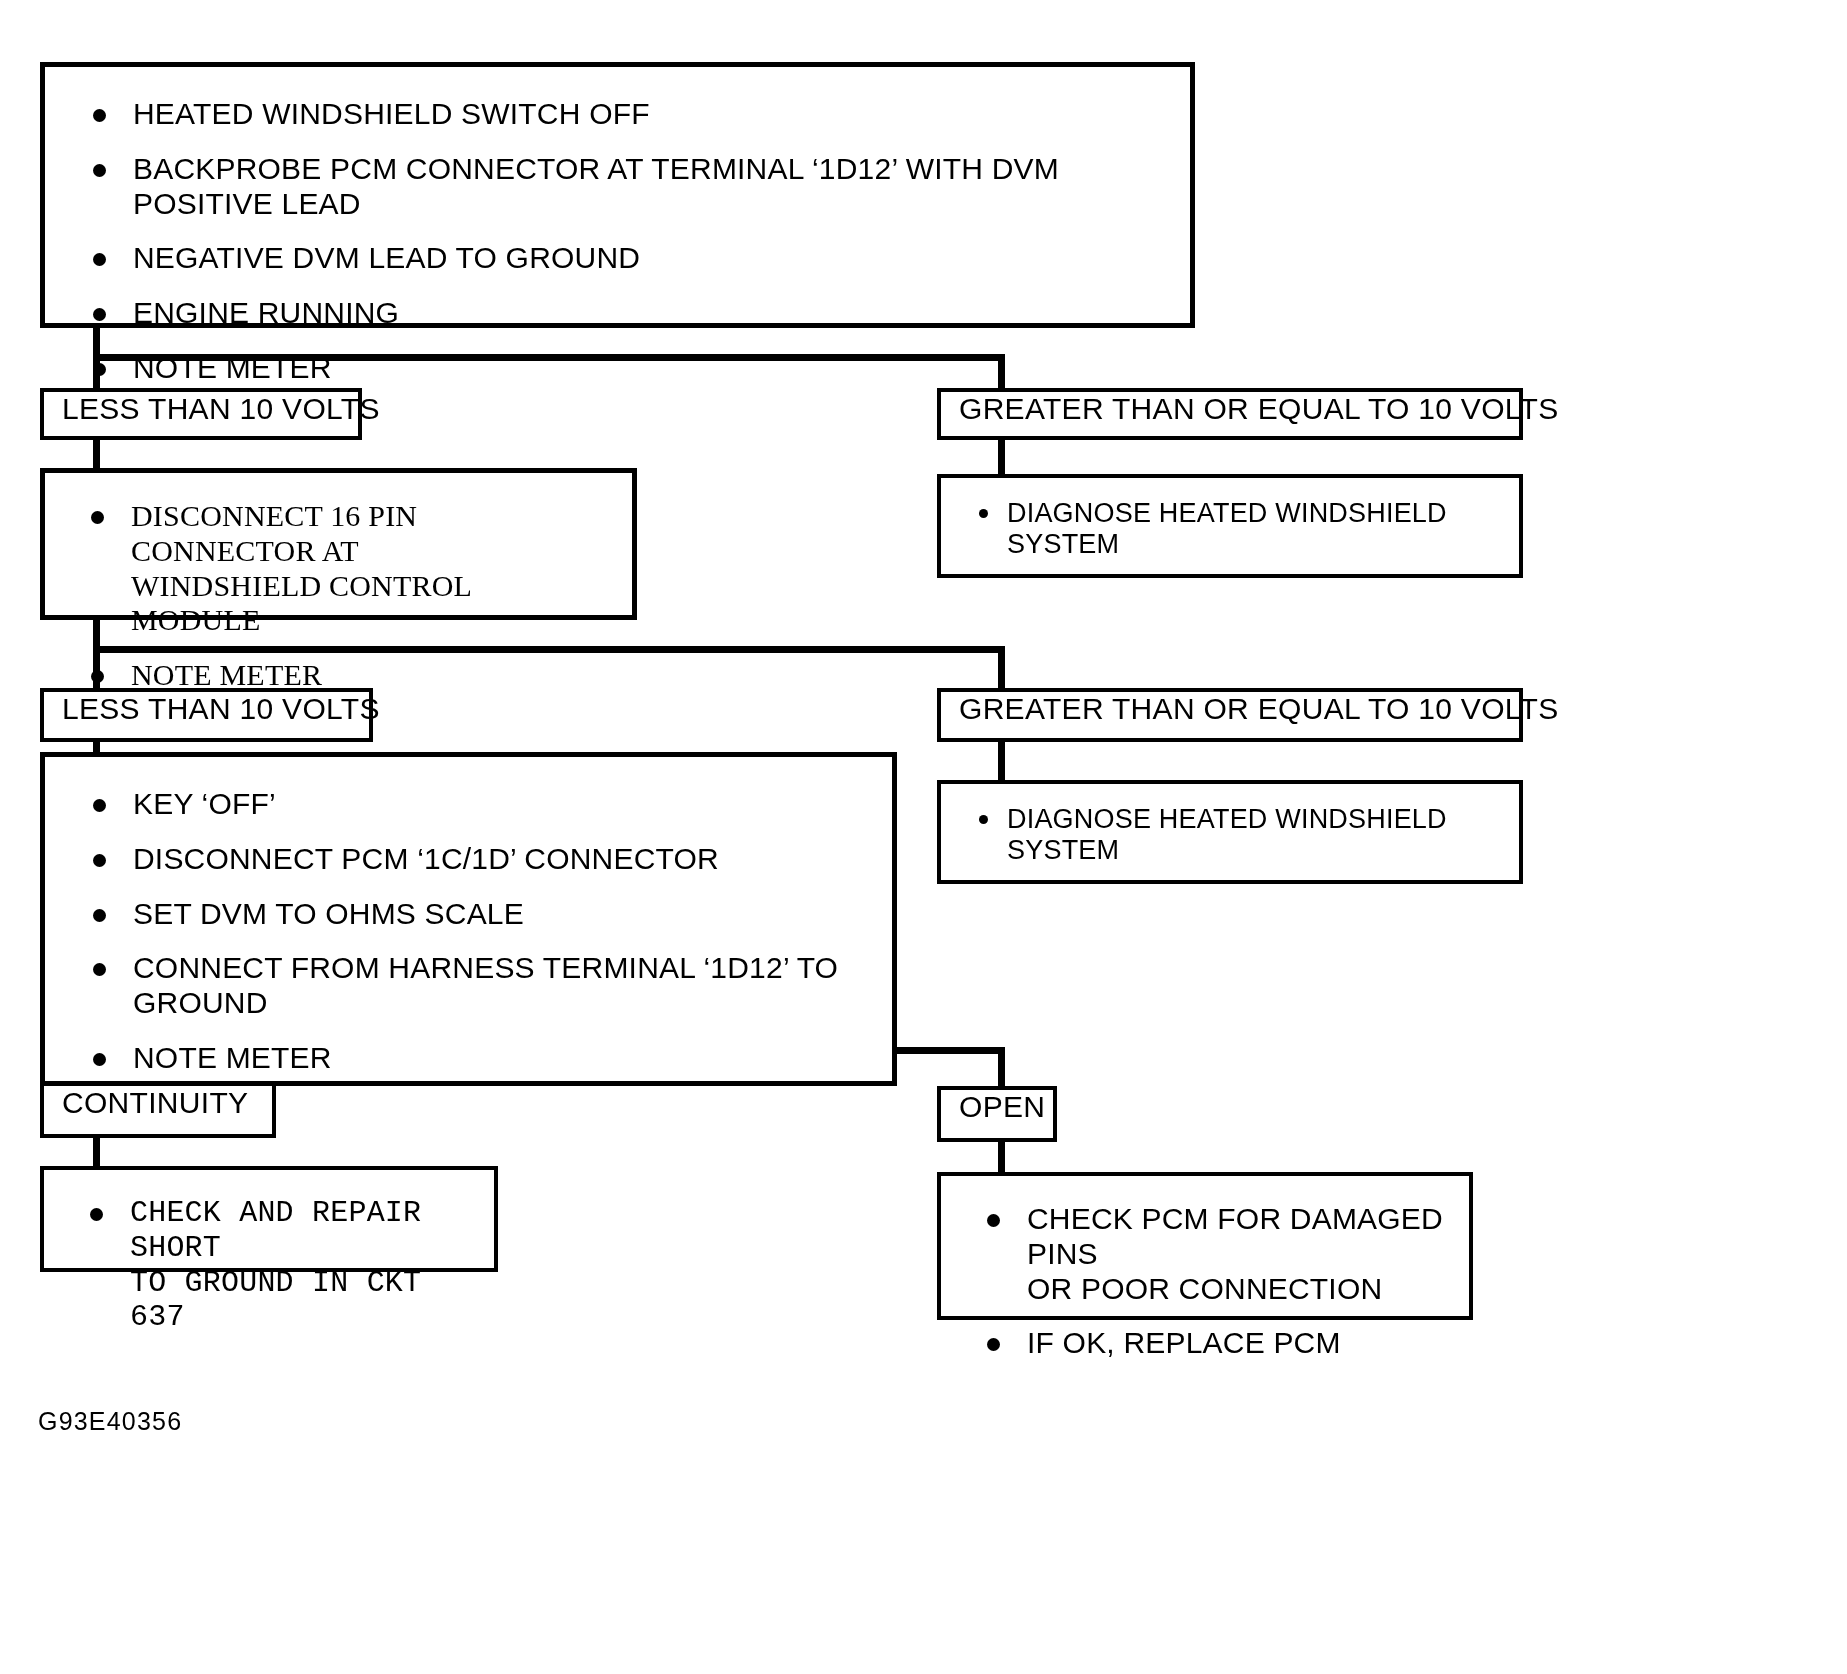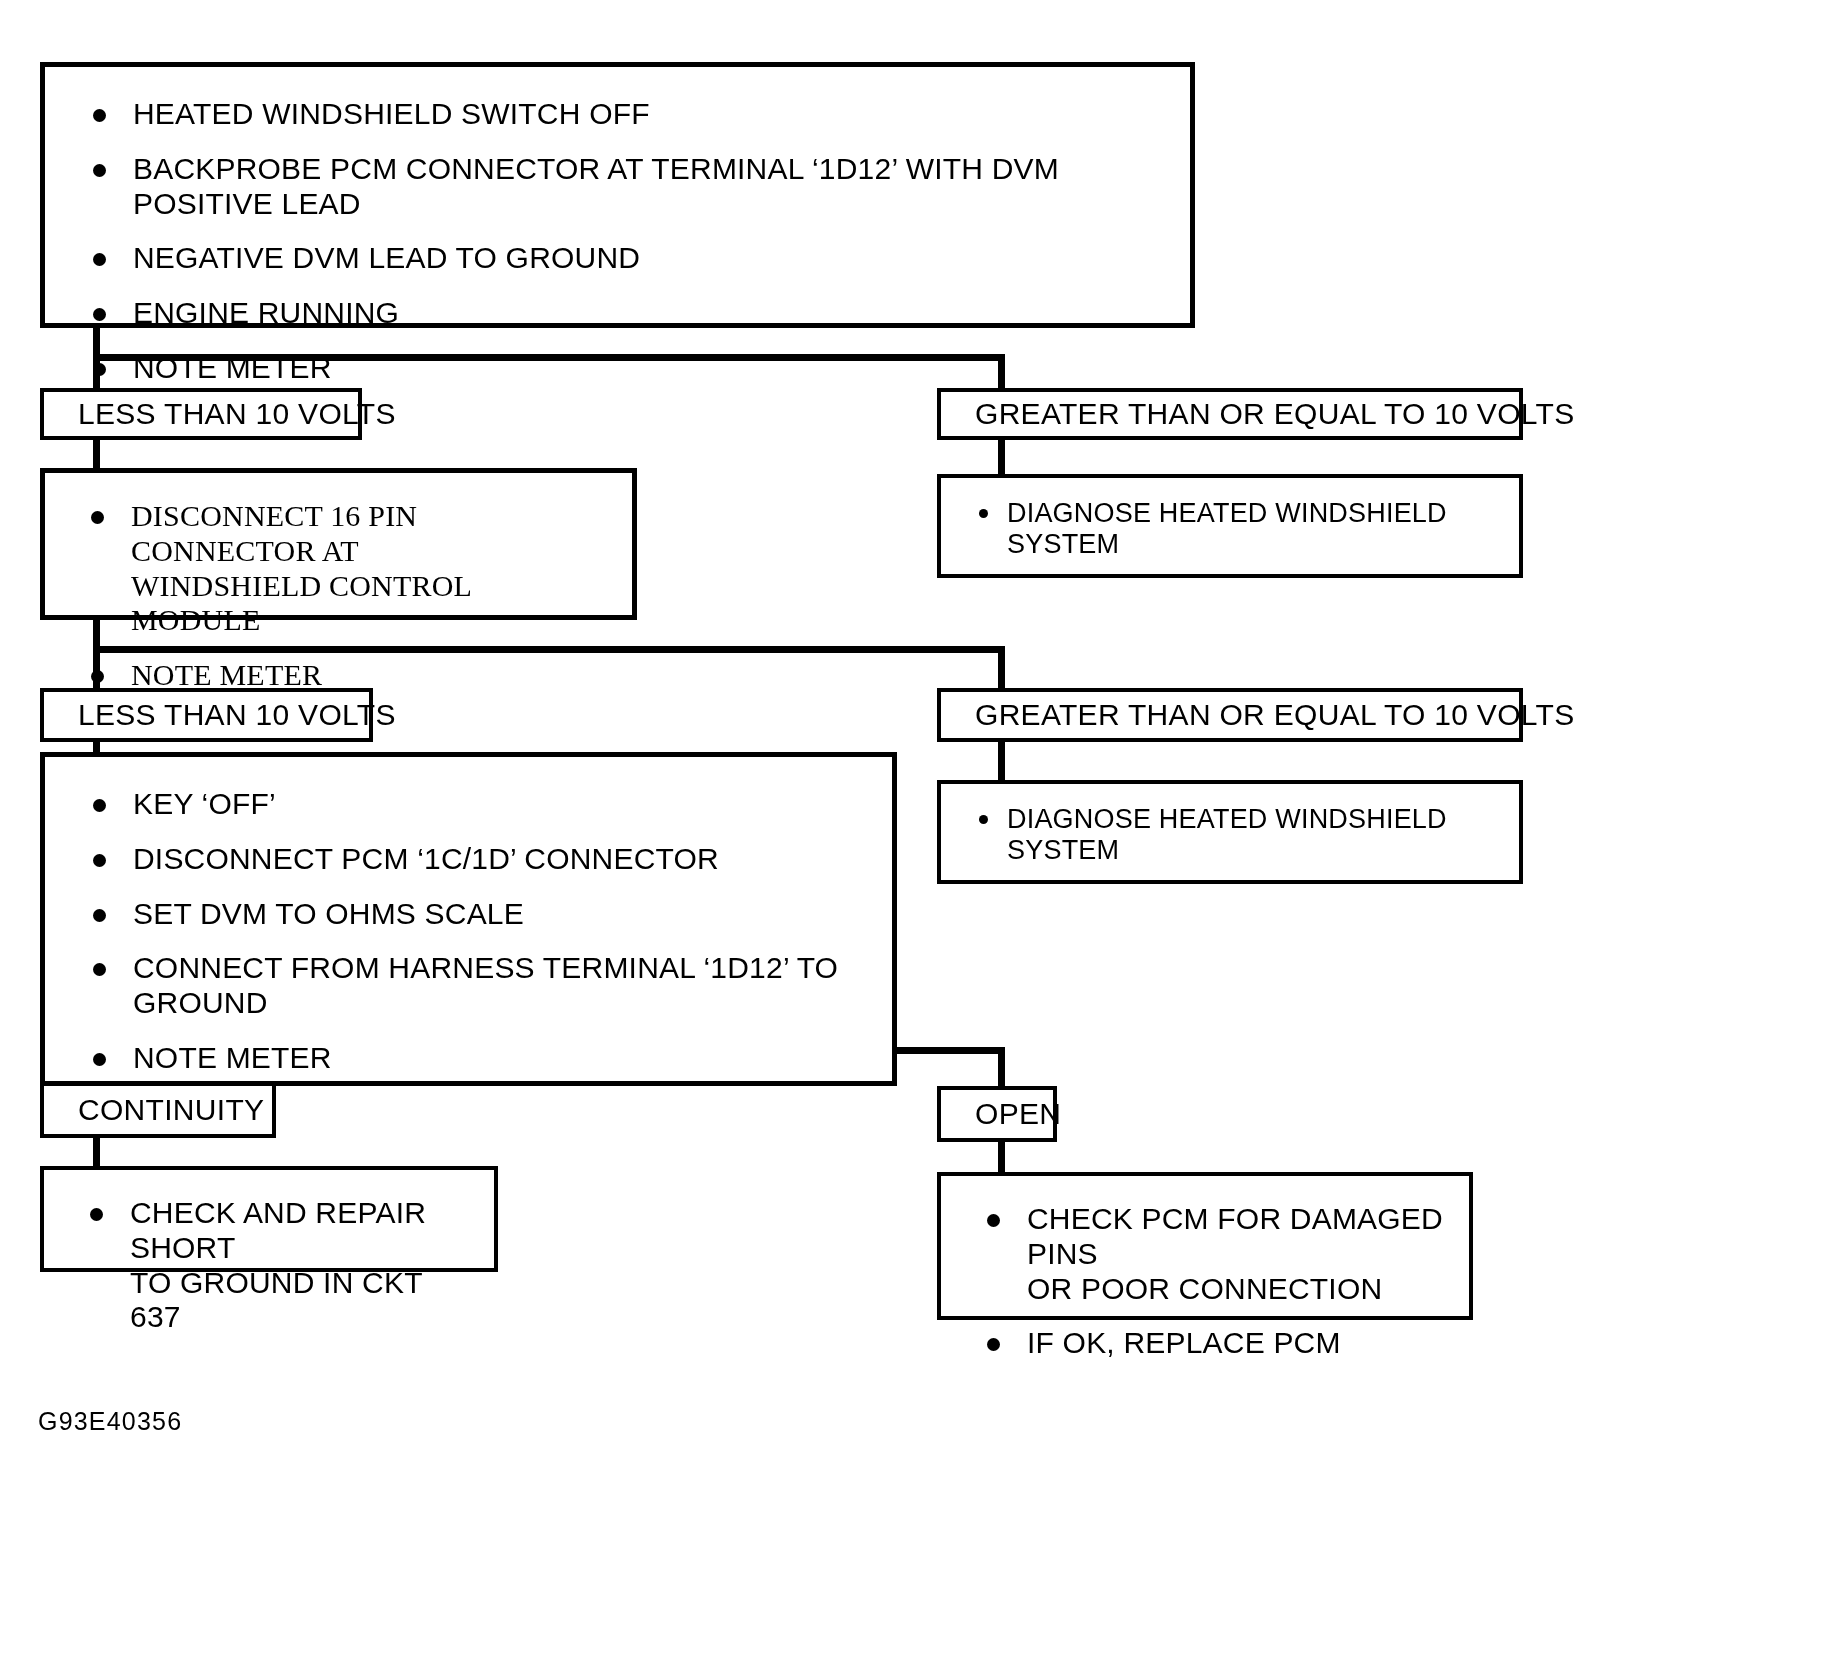--- a/index.html
+++ b/index.html
@@ -72,22 +72,20 @@
   ul.bullets.small > li::before {
     left: 14px;
     top: 11px;
     width: 9px;
     height: 9px;
   }
 
   
   .label-box {
     display: flex;
-    align-items: center;
-    padding-left: 16px;
   }
   .label-box .label-text {
     font-size: 30px;
     letter-spacing: 0.3px;
     text-transform: uppercase;
     padding-left: 18px;
     white-space: nowrap;
   }
 
   
@@ -204,21 +202,21 @@
     <span class="label-text">CONTINUITY</span>
   </div>
 
   <div class="box thin label-box" style="left:937px; top:1086px; width:120px; height:56px;">
     <span class="label-text">OPEN</span>
   </div>
 
   <div class="line-v" style="left:93px; top:1134px; height:36px;"></div>
   <div class="line-v" style="left:998px; top:1138px; height:38px;"></div>
 
-  <div class="box thin pad-md" style="left:40px; top:1166px; width:458px; height:106px;">
+  <div class="box thin pad-md" style="left:40px; top:1166px; width:458px; height:106px;font-family:Liberation Mono, monospace;">
     <ul class="bullets">
       <li>CHECK AND REPAIR SHORT
 TO GROUND IN CKT 637</li>
     </ul>
   </div>
 
   <div class="box thin pad-md" style="left:937px; top:1172px; width:536px; height:148px;">
     <ul class="bullets">
       <li>CHECK PCM FOR DAMAGED PINS
 OR POOR CONNECTION</li>

